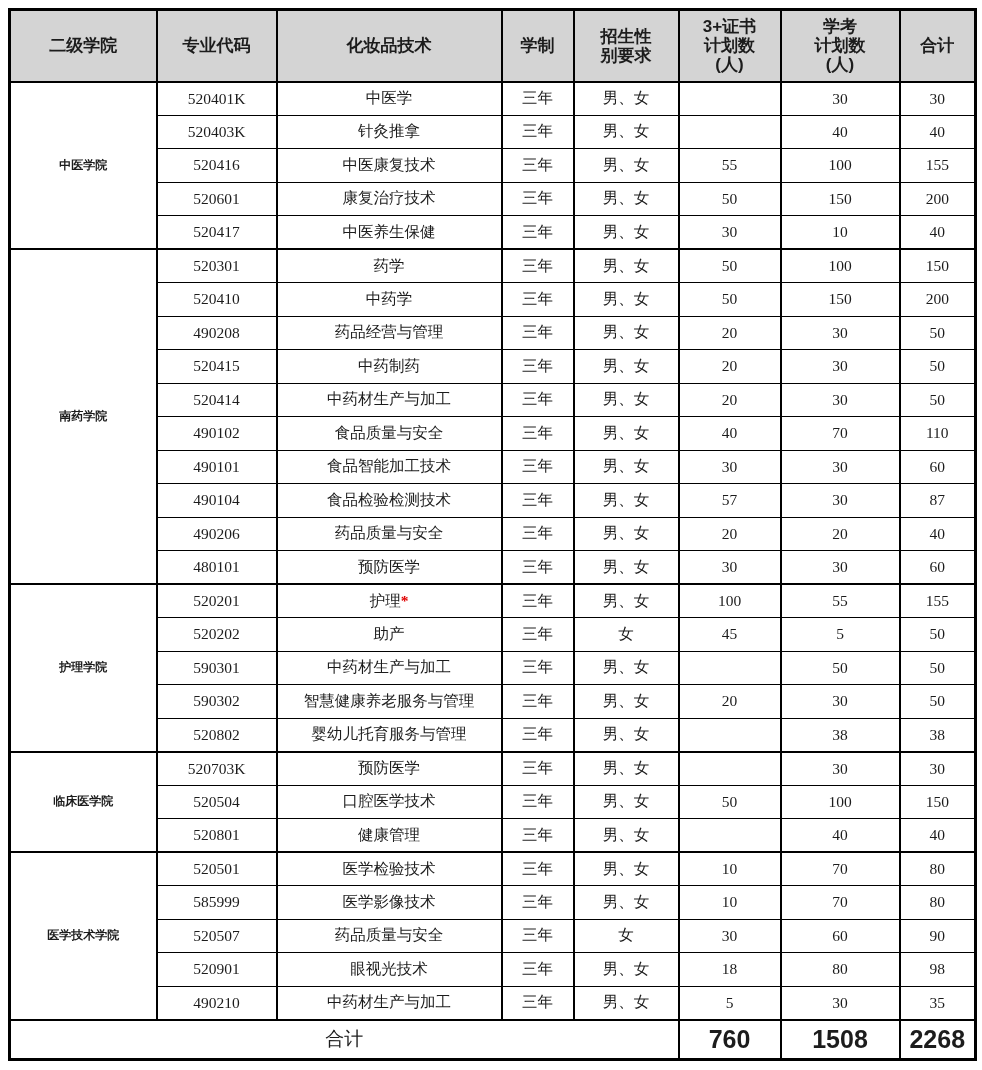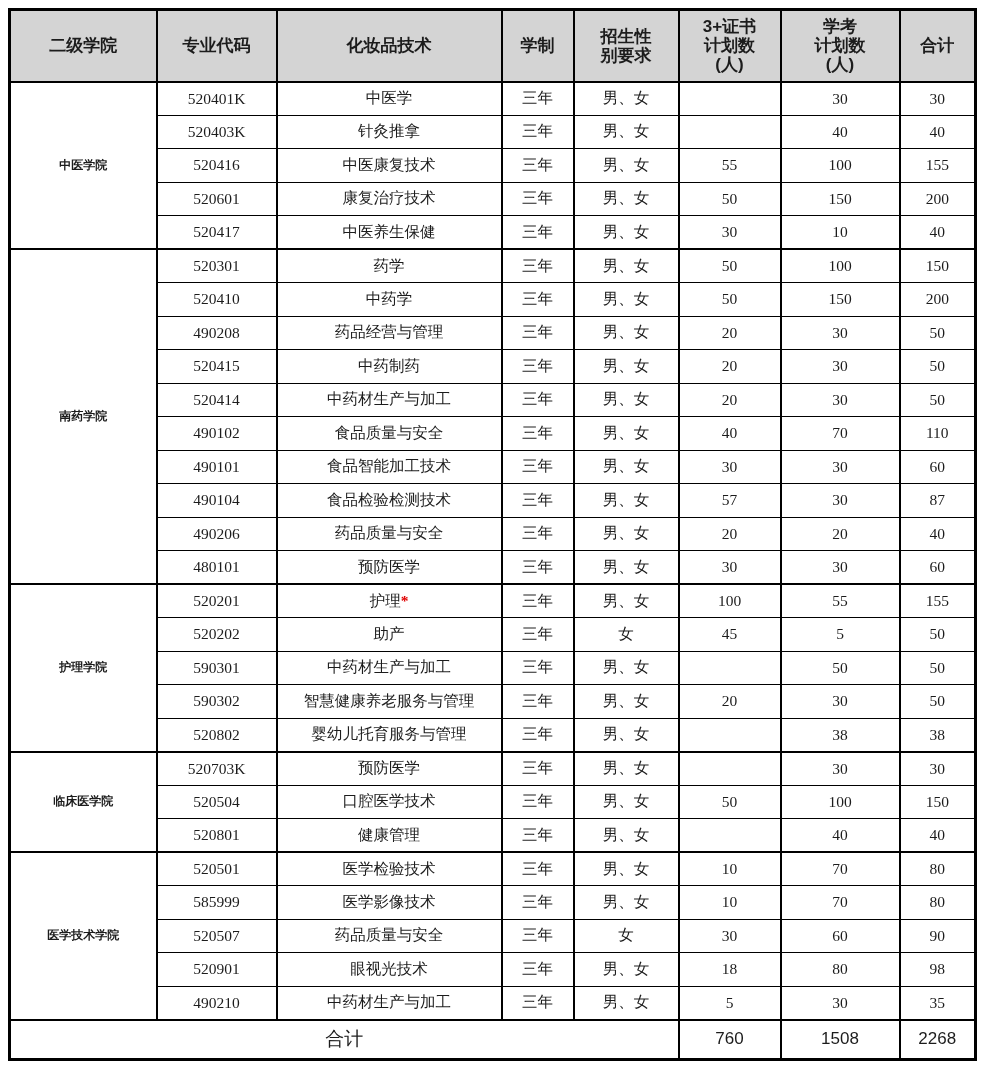--- a/index.html
+++ b/index.html
@@ -65,22 +65,22 @@
     height: 40px;
   }
   .plan-table tfoot td {
     border-top-width: 2px;
   }
   .plan-table td.footer-label {
     font-size: 19px;
   }
   .plan-table td.footer-num {
     font-family: "Liberation Sans", "DejaVu Sans", sans-serif;
-    font-weight: normal;
-    font-size: 17px;
+    font-weight: bold;
+    font-size: 25px;
   }
   .red-star {
     color: #e00000;
     font-weight: bold;
     font-size: 15.5px;
   }
 </style>
 </head>
 <body>
 

